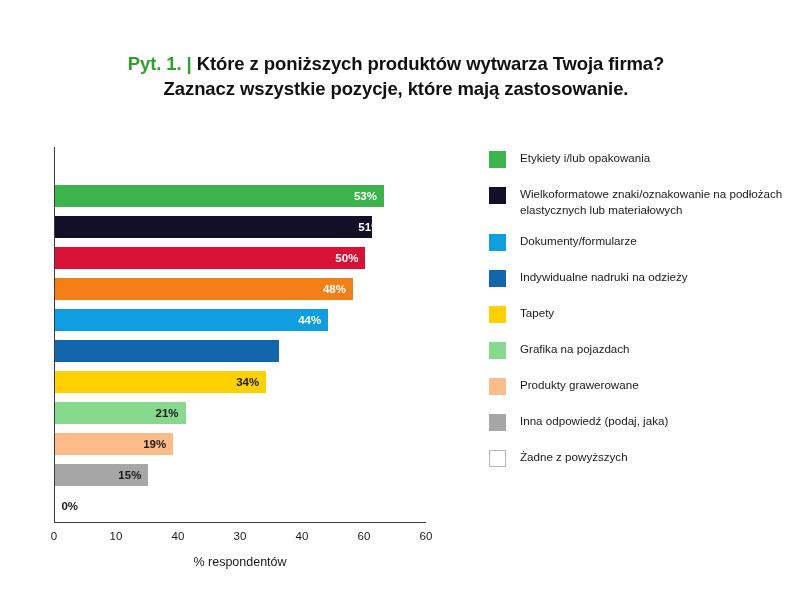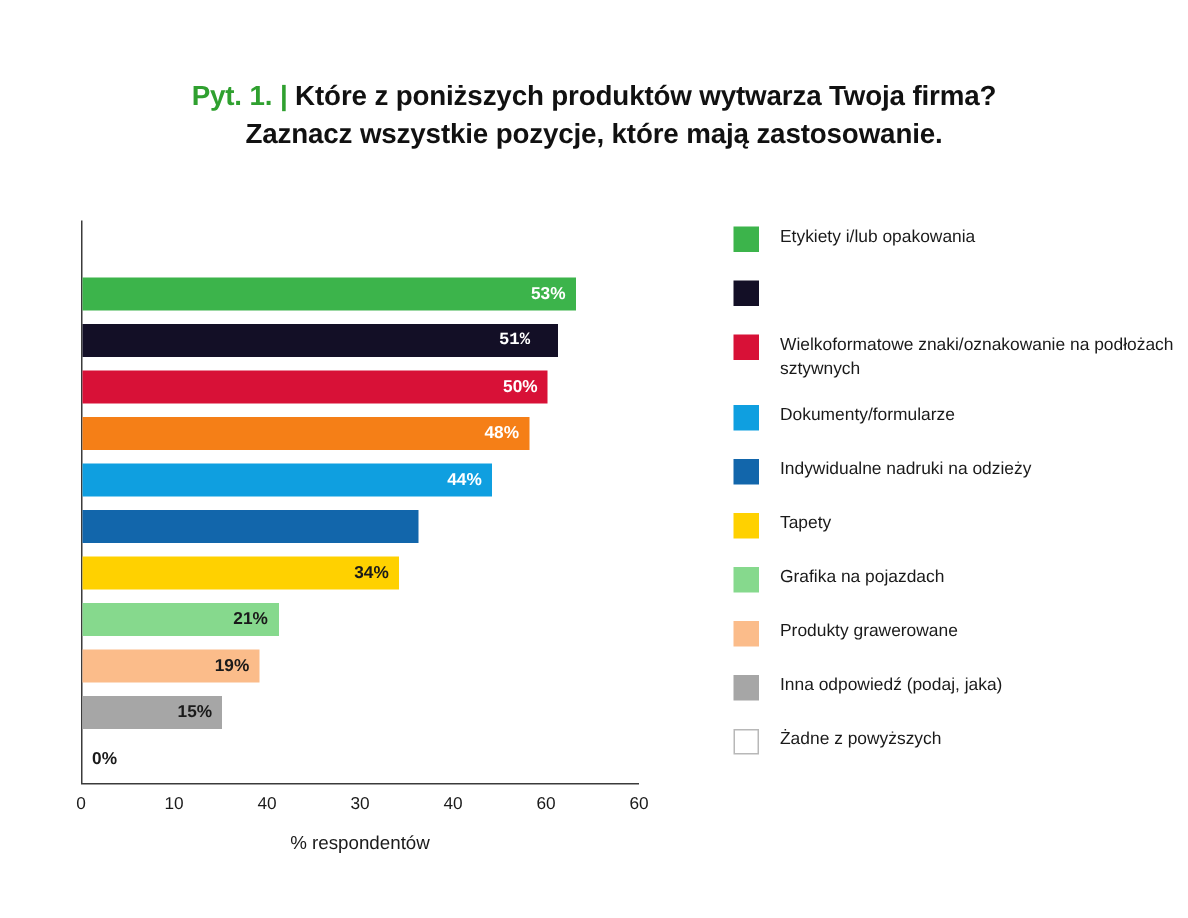--- a/index.html
+++ b/index.html
@@ -165,21 +165,21 @@
   <div id="plot">
     <div id="axis-y"></div>
     <div id="axis-x"></div>
     <div id="bars">
         <div class="bar-row" style="top: 38px; width: 372px;">
           <div class="bar" style="width: 328.6px; background: rgb(60, 180, 75);"></div>
           <div class="bar-label inside" style="right: 50.4px;">53%</div>
         </div>
         <div class="bar-row" style="top: 69px; width: 372px;">
           <div class="bar" style="width: 316.2px; background: rgb(19, 15, 38);"></div>
-          <div class="bar-label inside" style="right: 74px; font-family: Liberation Mono, monospace;">51%</div>
+          <div class="bar-label inside" style="right: 46px;">51%</div>
         </div>
         <div class="bar-row" style="top: 100px; width: 372px;">
           <div class="bar" style="width: 310px; background: rgb(216, 17, 55);"></div>
           <div class="bar-label inside" style="right: 69px;">50%</div>
         </div>
         <div class="bar-row" style="top: 131px; width: 372px;">
           <div class="bar" style="width: 297.6px; background: rgb(245, 127, 23);"></div>
           <div class="bar-label inside" style="right: 81.4px;">48%</div>
         </div>
         <div class="bar-row" style="top: 162px; width: 372px;">
@@ -222,24 +222,21 @@
     <div id="xlabel">% respondentów</div>
   </div>
 
   <div id="legend">
       <div class="legend-item">
         <span class="legend-swatch" style="background: rgb(60, 180, 75);"></span>
         <span class="legend-text">Etykiety i/lub opakowania</span>
       </div>
       <div class="legend-item">
         <span class="legend-swatch" style="background: rgb(19, 15, 38);"></span>
-      </div>
-      <div class="legend-item">
-        <span class="legend-swatch" style="background: rgb(216, 17, 55);"></span>
-        <span class="legend-text">Wielkoformatowe znaki/oznakowanie na podłożach sztywnych</span>
+        <span class="legend-text">Wielkoformatowe znaki/oznakowanie na podłożach elastycznych lub materiałowych</span>
       </div>
       <div class="legend-item">
         <span class="legend-swatch" style="background: rgb(15, 159, 224);"></span>
         <span class="legend-text">Dokumenty/formularze</span>
       </div>
       <div class="legend-item">
         <span class="legend-swatch" style="background: rgb(18, 102, 171);"></span>
         <span class="legend-text">Indywidualne nadruki na odzieży</span>
       </div>
       <div class="legend-item">

